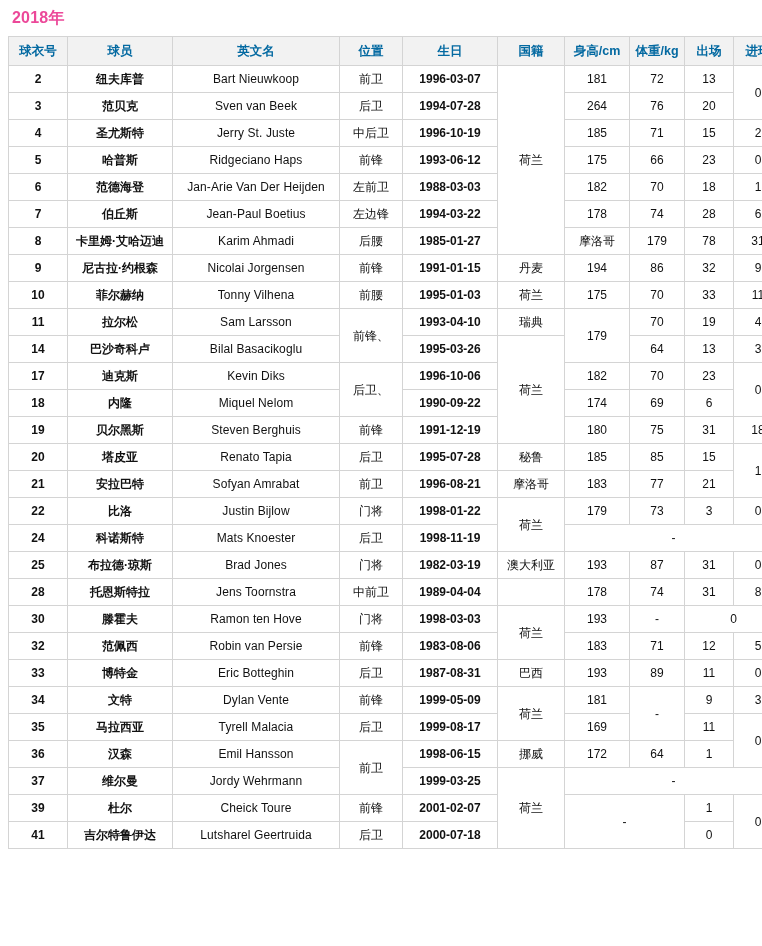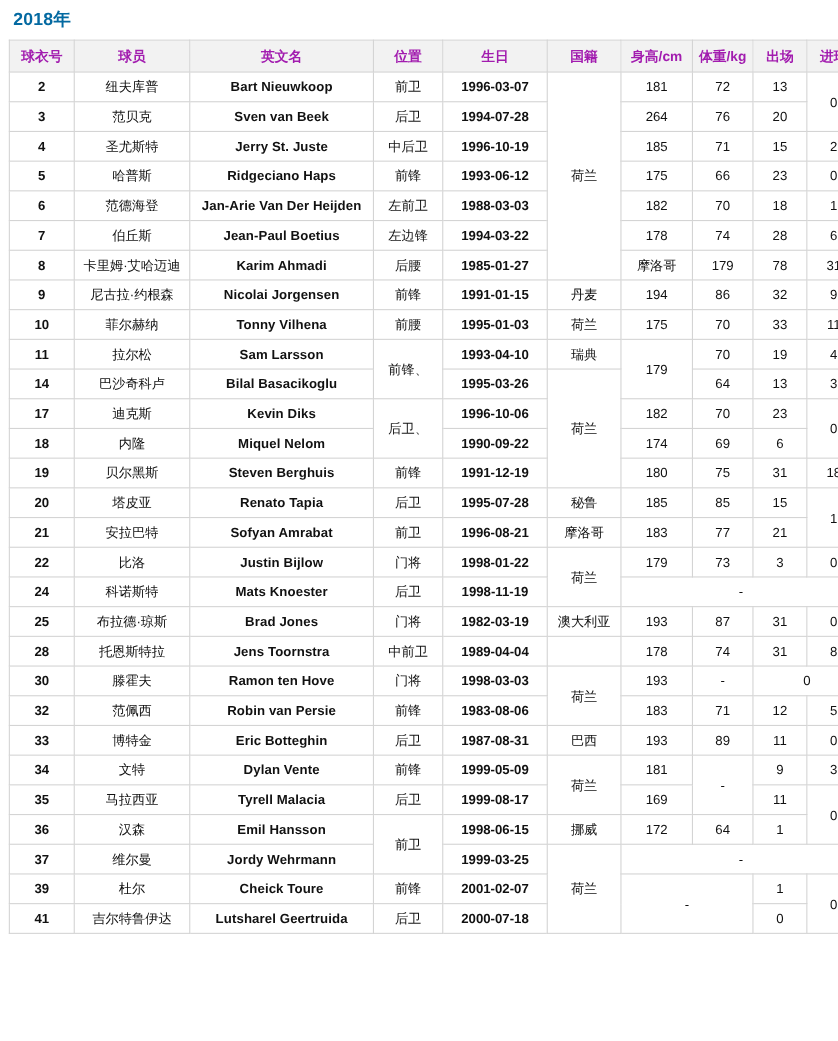--- a/index.html
+++ b/index.html
@@ -17,21 +17,21 @@
   #page {
     position: relative;
     width: 762px;
     height: 946px;
     box-sizing: border-box;
     padding: 6px 8px 0 8px;
   }
   .page-title {
     font-size: 16px;
     font-weight: bold;
-    color: #0369a1;
+    color: #ec4899;
     margin: 2px 0 7px 4px;
     letter-spacing: 0.2px;
   }
   table.roster {
     border-collapse: collapse;
     width: 746px;
     table-layout: fixed;
     font-size: 12px;
   }
   table.roster th, table.roster td {
@@ -42,41 +42,41 @@
     height: 26px;
     line-height: 14px;
     overflow: hidden;
     white-space: nowrap;
   }
   table.roster thead th {
     background: #f2f2f2;
     font-weight: bold;
     font-size: 12.5px;
     height: 28px;
-    color: #a21caf;
+    color: #0369a1;
   }
   table.roster tbody td {
     background: #ffffff;
     font-size: 12px;
     color: #111;
   }
   td.num, th.num { width: 58px; }
   td.cn, th.cn { width: 104px; }
   td.en, th.en { width: 166px; }
   td.pos, th.pos { width: 62px; }
   td.bd, th.bd { width: 94px; margin-left: 44px; }
   td.nat, th.nat { width: 66px; }
   td.ht, th.ht { width: 64px; margin-left: 40px; }
   td.wt, th.wt { width: 54px; margin-left: 39px; }
   td.app, th.app { width: 48px; }
   td.gl, th.gl { width: 48px; }
 
-  td.cn { font-weight: normal; }
+  td.cn { font-weight: bold; }
   td.num { font-weight: bold; }
-  td.en { font-weight: bold; letter-spacing: 0.1px; }
+  td.en { font-weight: normal; letter-spacing: 0.1px; }
   td.pos { font-weight: normal; }
   td.bd { font-weight: bold; }
   td.nat { font-weight: normal; }
   td.ht, td.wt, td.app, td.gl { font-weight: normal; }
 
   .dash { color: #111; }
 </style>
 </head>
 <body>
 

